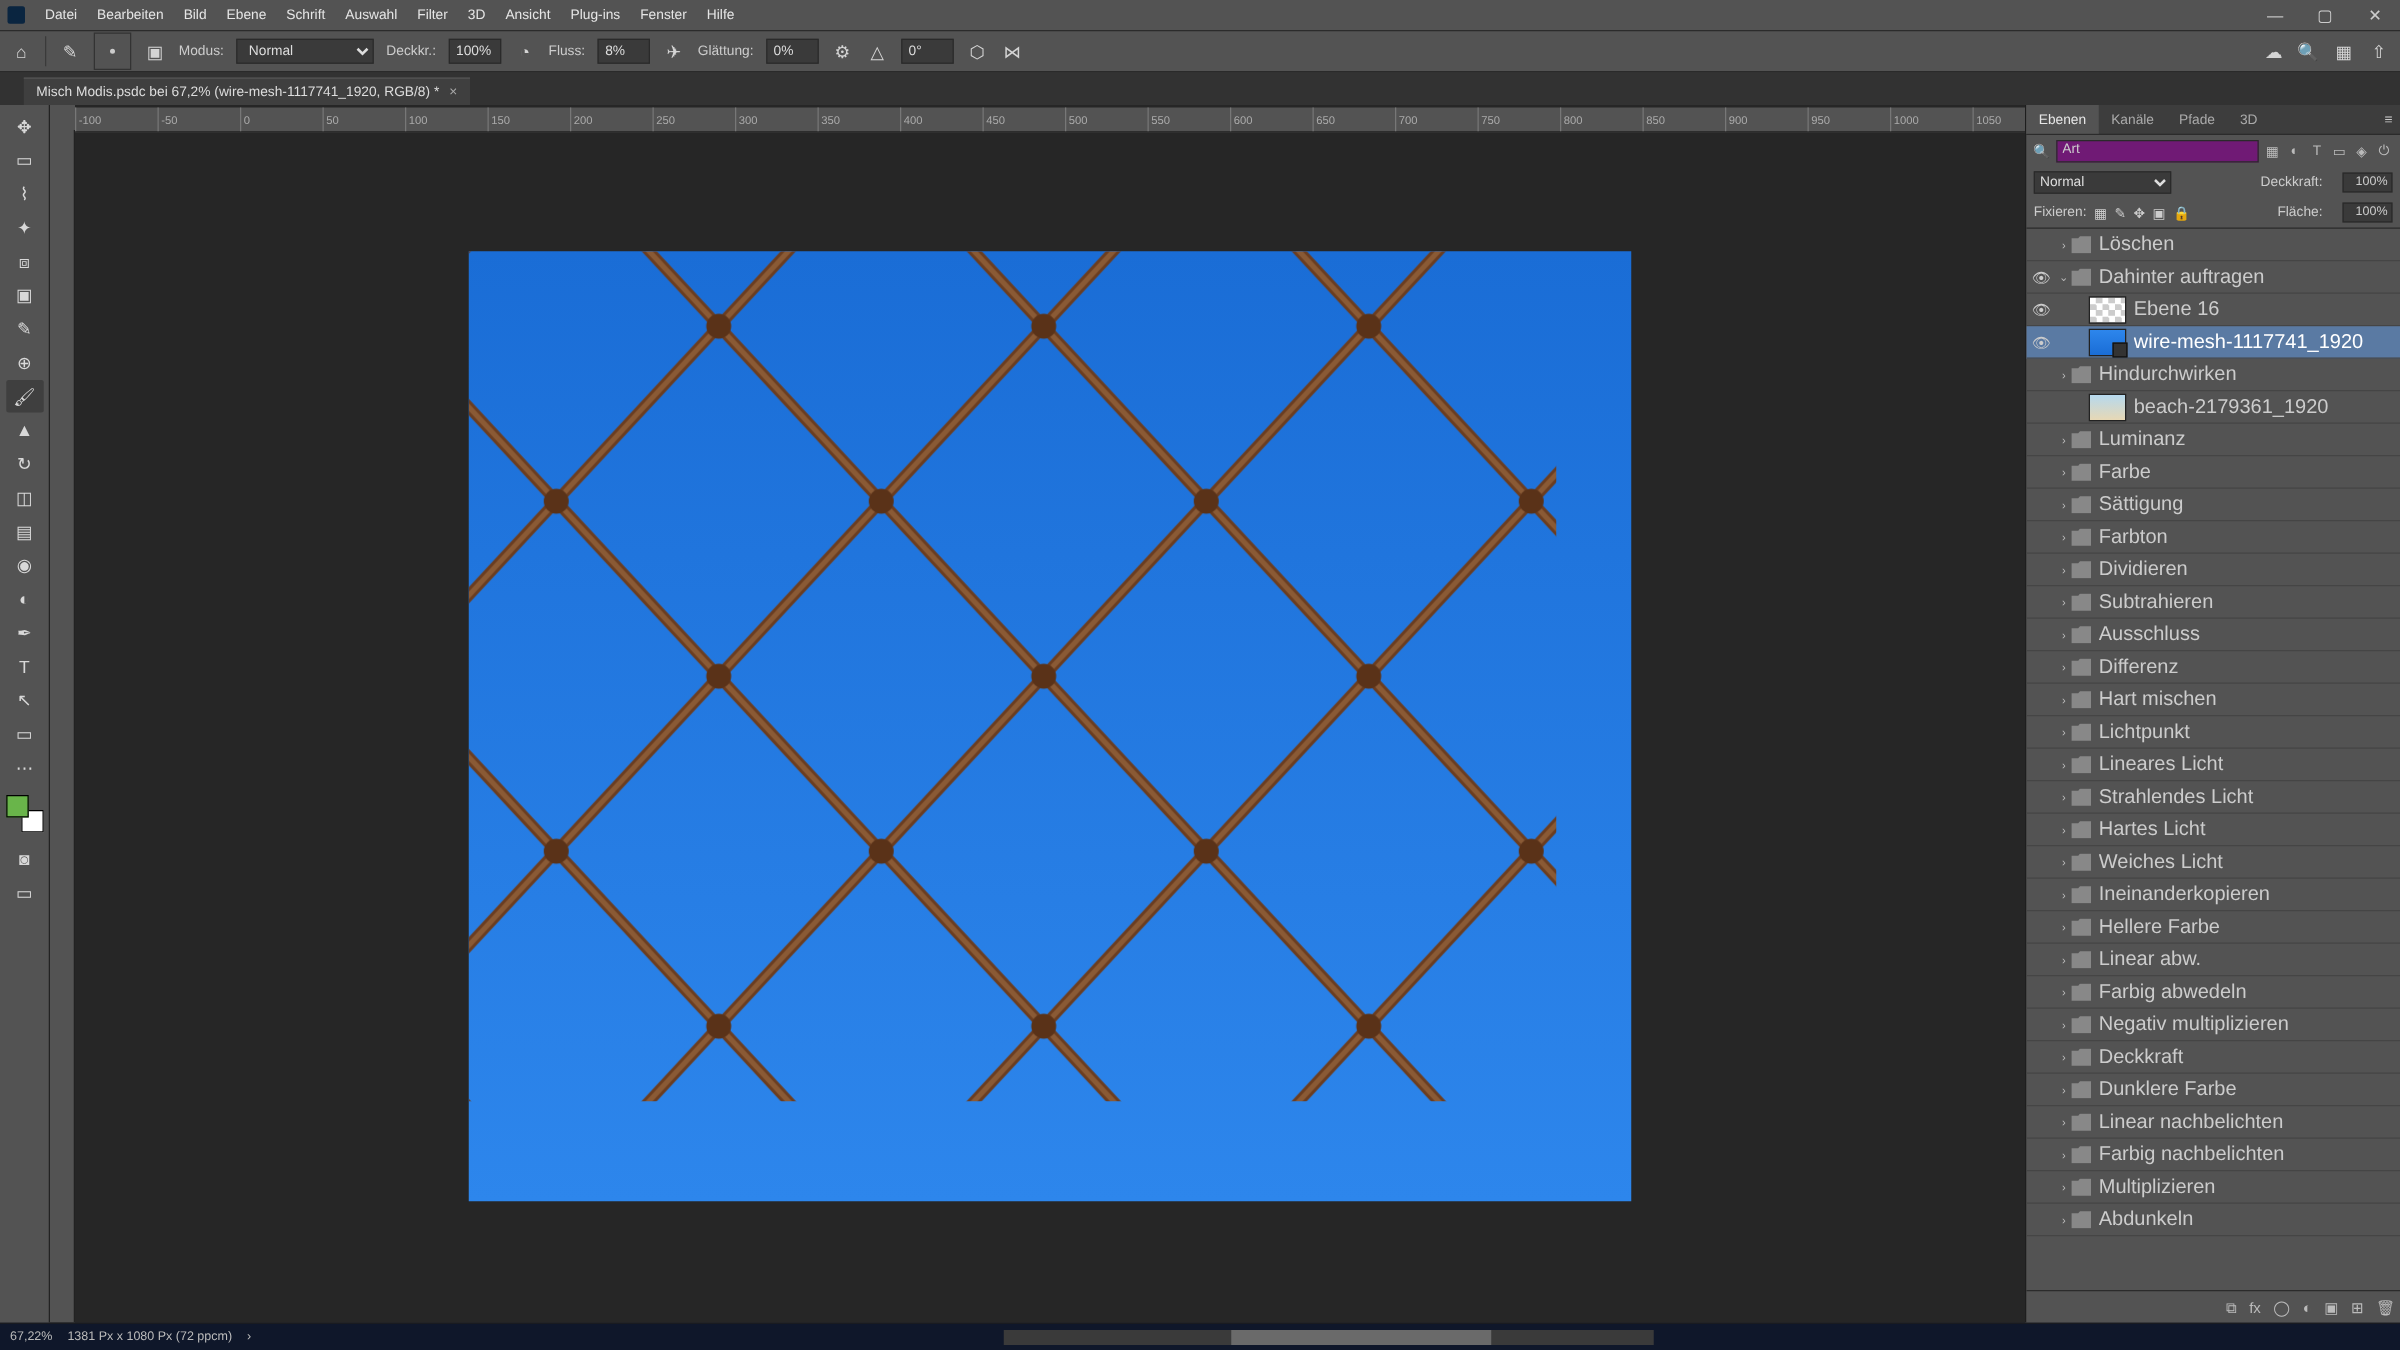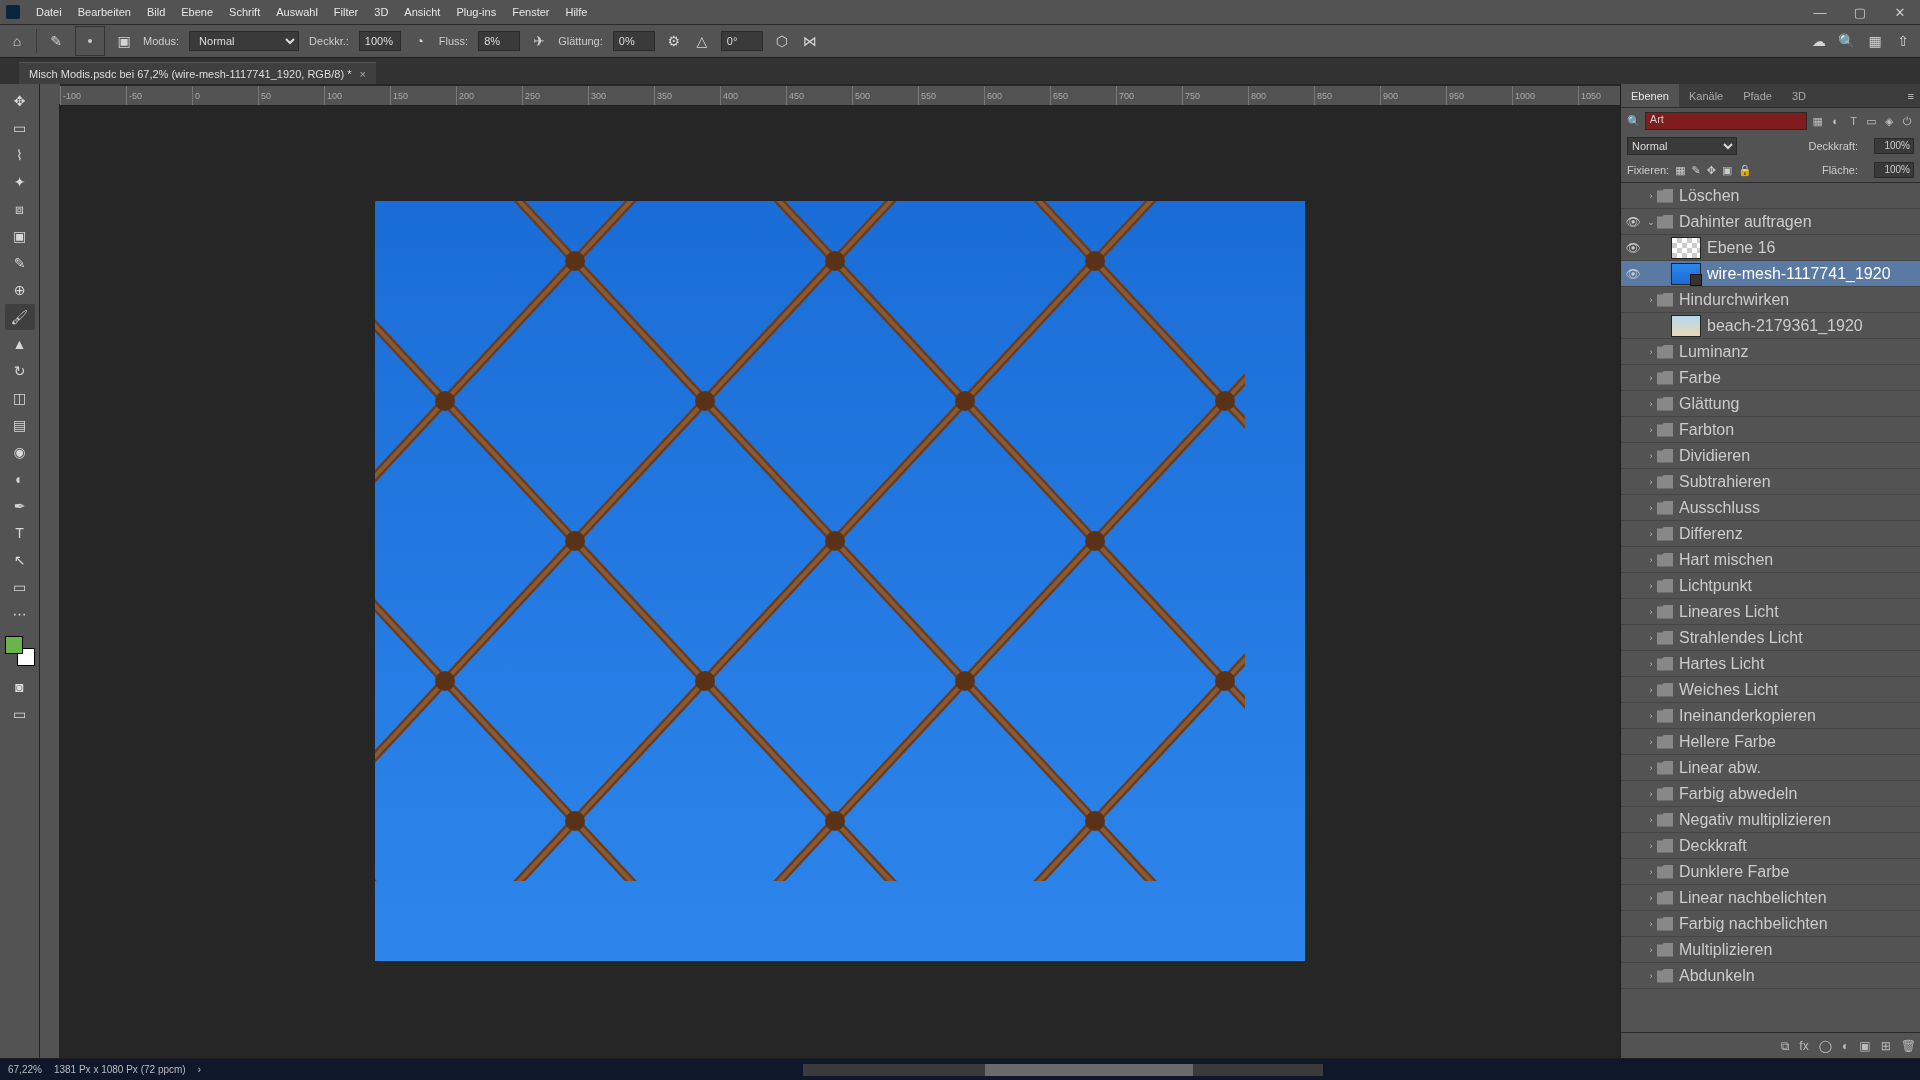--- a/index.html
+++ b/index.html
@@ -47,21 +47,21 @@
 .artwork { width:930px; height:760px; background:linear-gradient(to bottom,#1a6dd6,#2d86ec); position:relative; overflow:hidden; }
 .artwork svg { position:absolute; inset:0; }
 
 
 .panels { width:300px; background:#535353; border-left:1px solid #1e1e1e; display:flex; flex-direction:column; }
 .panel-tabs { height:24px; display:flex; border-bottom:1px solid #2b2b2b; background:#3d3d3d;justify-content:space-between; }
 .panel-tabs .pt { padding:0 10px; line-height:24px; color:#aaa; }
 .panel-tabs .pt.active { background:#535353; color:#e6e6e6; }
 .panel-body { flex:1; display:flex; flex-direction:column; overflow:hidden; }
 .search-row { display:flex; align-items:center; height:26px; padding:0 6px; gap:4px; }
-.search-row input { flex:1; background:#7f1d1d; border:1px solid #2a2a2a; color:#ccc; height:18px; padding:0 14px 4px 4px; font-size:11px; }
+.search-row input { flex:1; background:#701a75; border:1px solid #2a2a2a; color:#ccc; height:18px; padding:0 14px 4px 4px; font-size:11px; }
 .search-row .sico { width:16px; text-align:center; color:#bbb; font-size:11px; }
 .blend-row, .lock-row { display:flex; align-items:center; height:24px; padding:0 6px; gap:6px; }
 .blend-row select { background:#3a3a3a; border:1px solid #2a2a2a; color:#ddd; height:18px; width:110px; font-size:11px; }
 .blend-row .r, .lock-row .r { margin-left:auto; display:flex; align-items:center; gap:16px; }
 .blend-row .r .val, .lock-row .r .val { background:#3a3a3a; border:1px solid #2a2a2a; height:16px; width:40px; text-align:right; padding-right:3px; font-size:10px; line-height:14px; }
 
 .layer-list { flex:1; overflow-y:auto; border-top:1px solid #2b2b2b; }
 .layer-list::-webkit-scrollbar { width:12px; }
 .layer-list::-webkit-scrollbar-thumb { background:#6a6a6a; }
 .layer-list::-webkit-scrollbar-track { background:#3a3a3a; }
@@ -315,21 +315,21 @@
           <div class="lrow">
             <div class="vis"></div>
             <div class="expand">›</div>
             <div class="fico"></div>
             <div class="name">Farbe</div>
           </div>
           <div class="lrow">
             <div class="vis"></div>
             <div class="expand">›</div>
             <div class="fico"></div>
-            <div class="name">Glättung</div>
+            <div class="name">Sättigung</div>
           </div>
           <div class="lrow">
             <div class="vis"></div>
             <div class="expand">›</div>
             <div class="fico"></div>
             <div class="name">Farbton</div>
           </div>
           <div class="lrow">
             <div class="vis"></div>
             <div class="expand">›</div>

